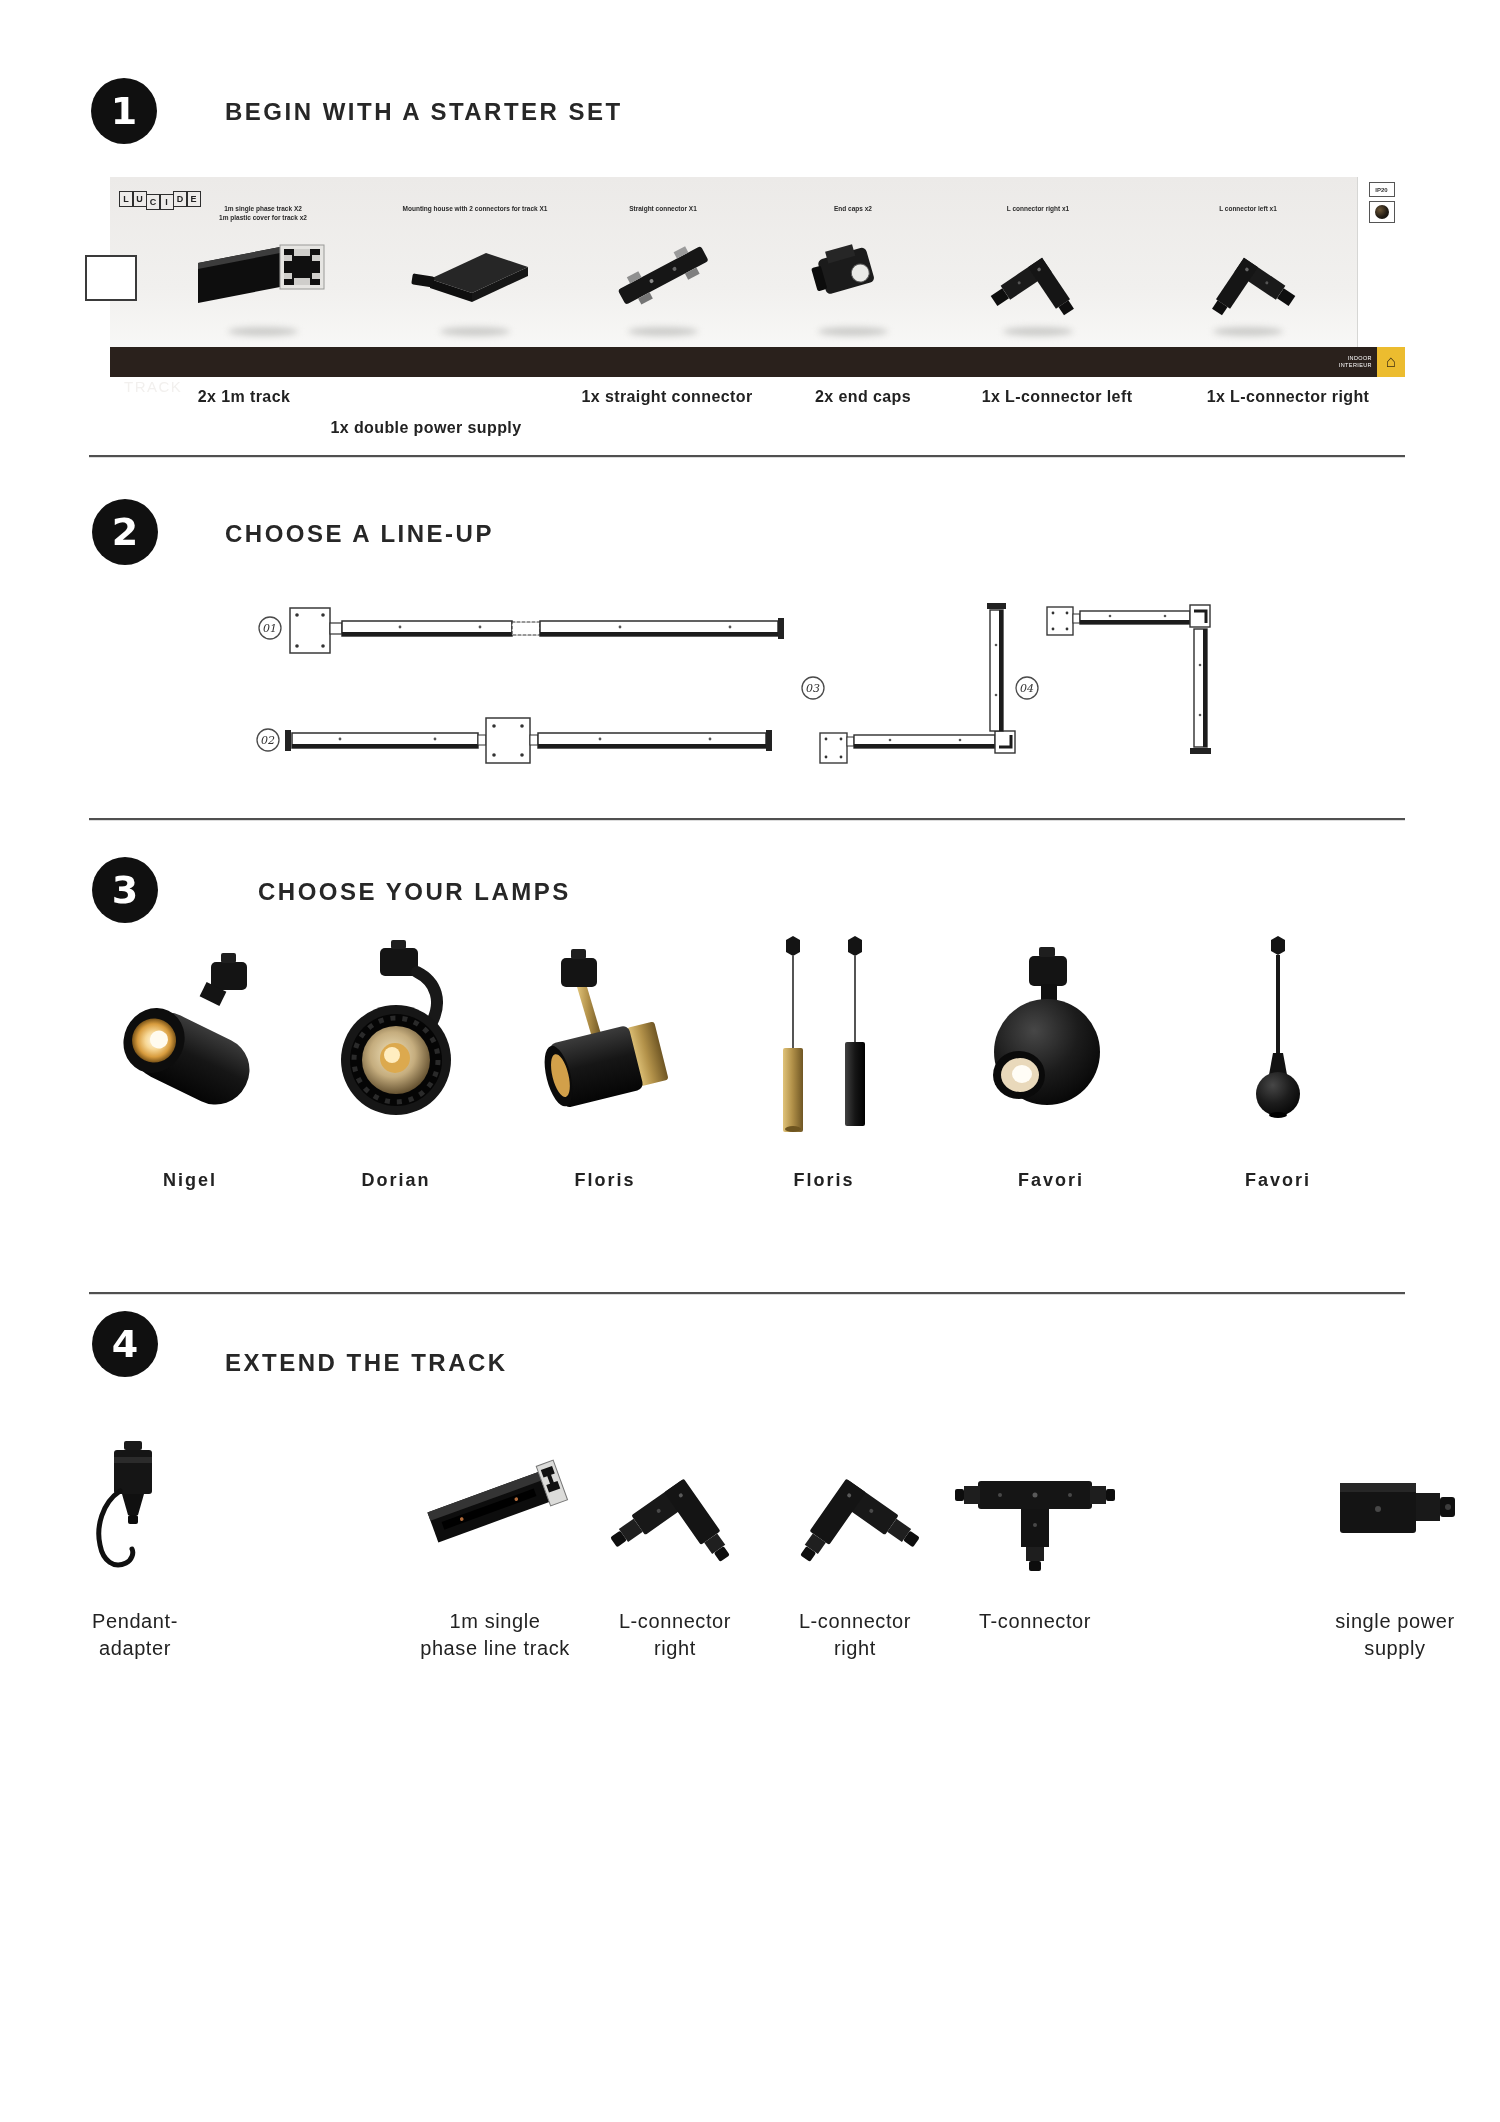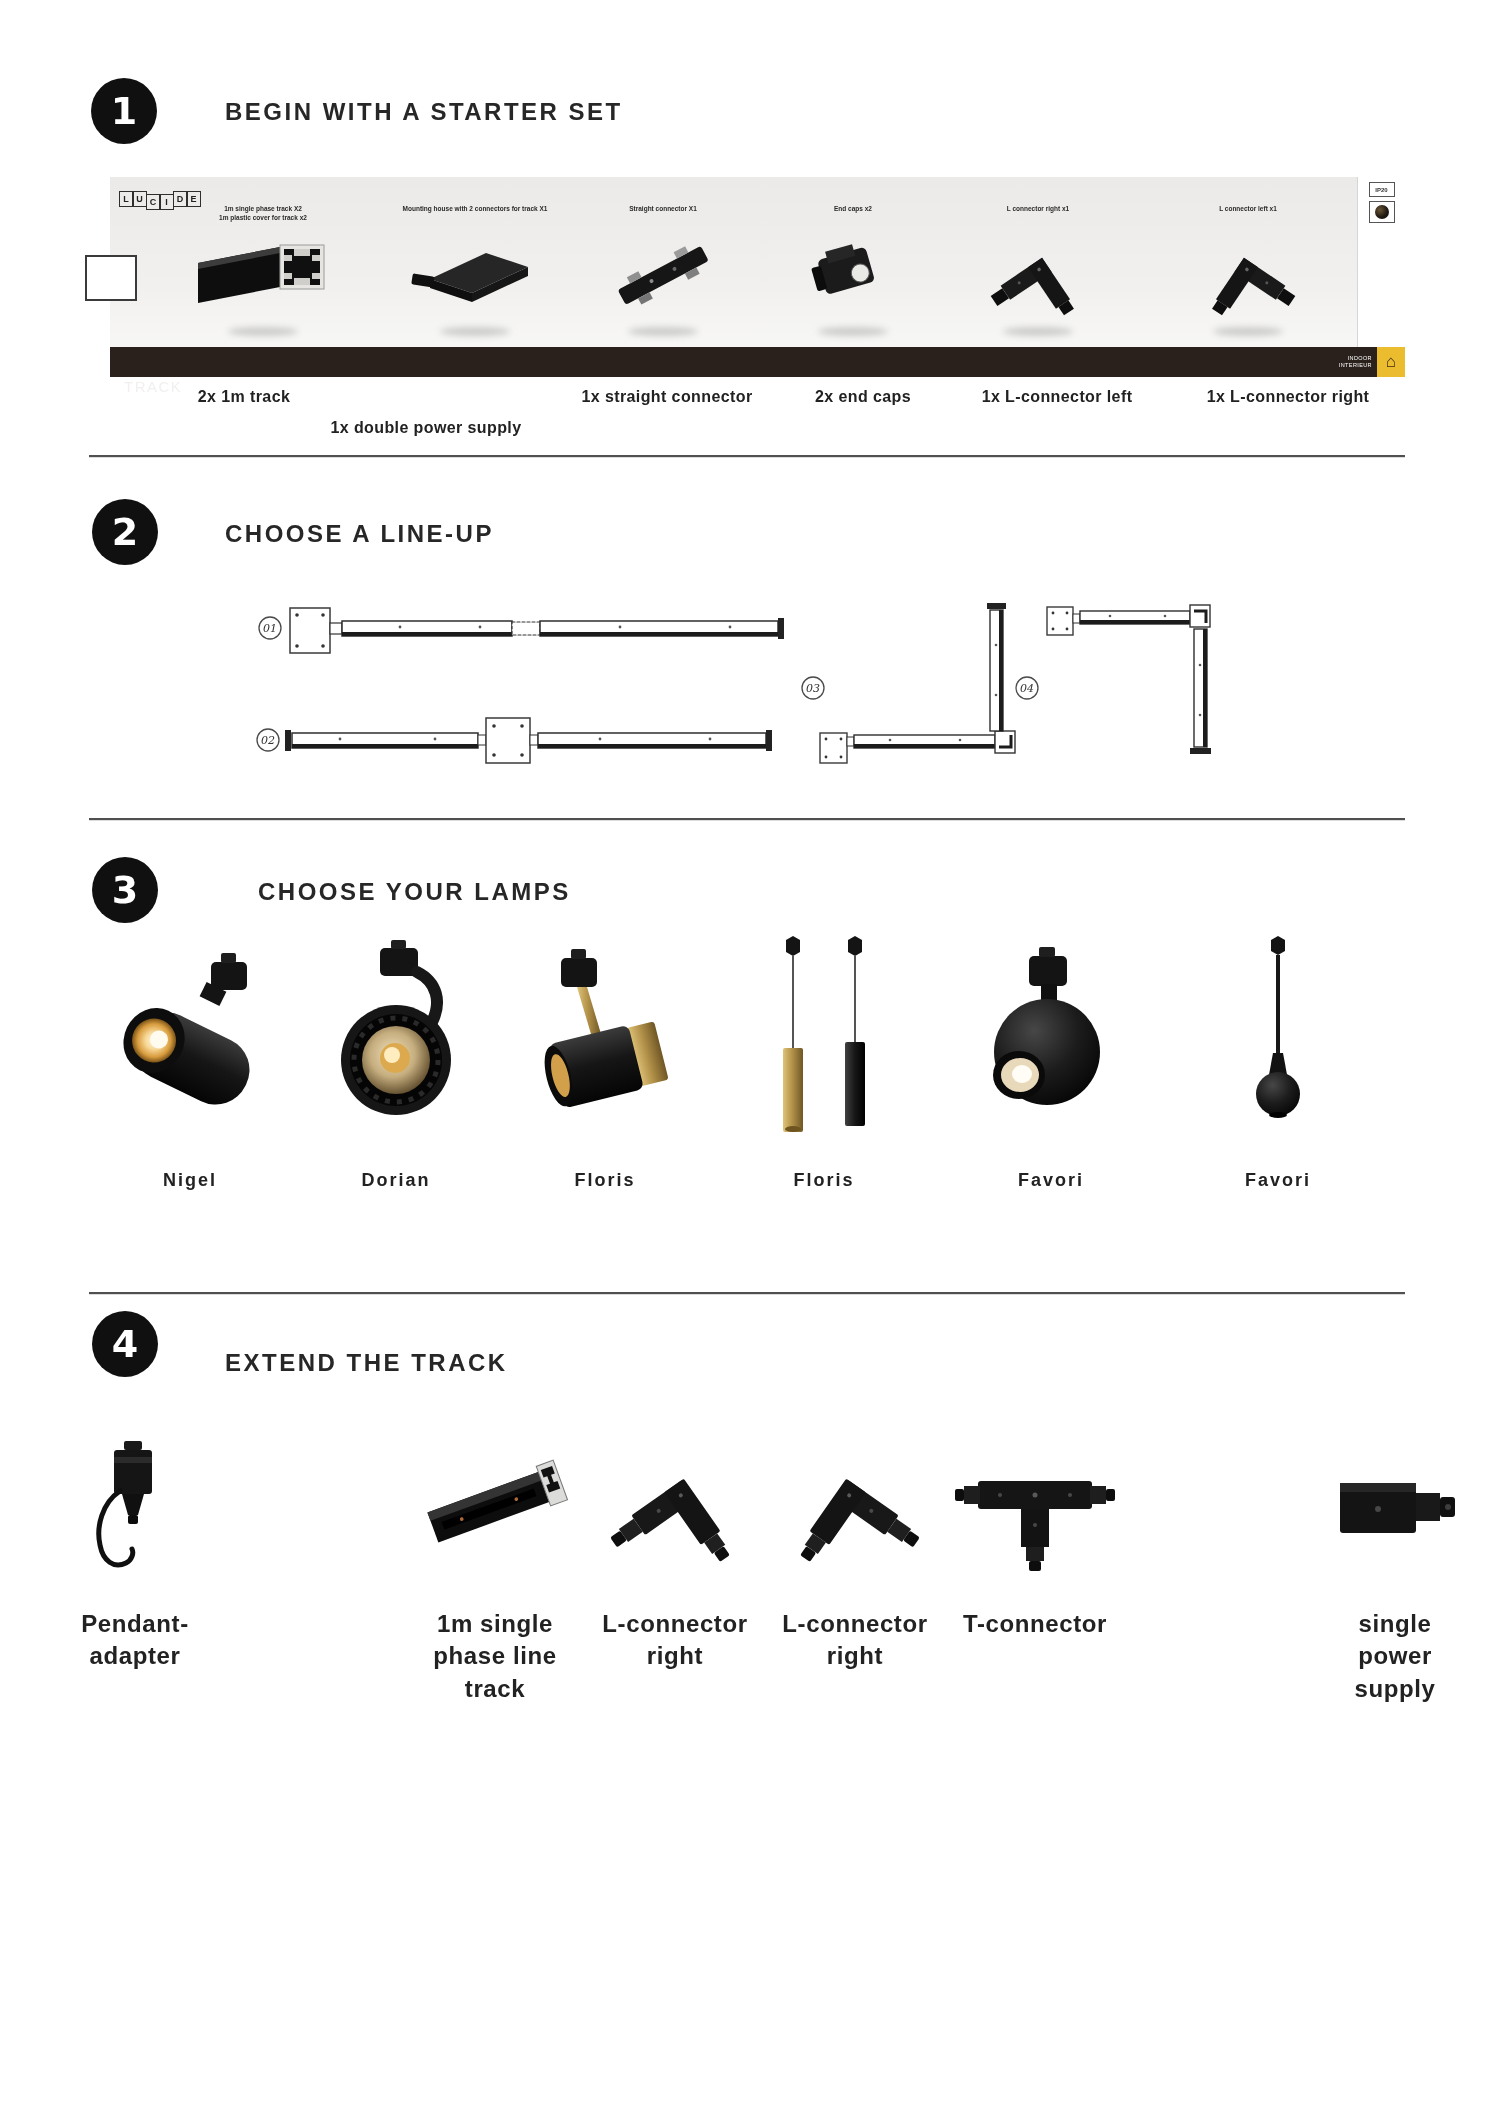--- a/index.html
+++ b/index.html
@@ -22,21 +22,21 @@
   .sidebar{position:absolute;top:0;right:0;width:48px;height:170px;background:#fff;border-left:1px solid #d6d6d4;display:flex;flex-direction:column;align-items:center;padding-top:5px;box-sizing:border-box;}
   .sb-ip{border:1px solid #555;width:24px;height:13px;font-size:6px;font-weight:700;color:#333;display:flex;align-items:center;justify-content:center;margin-bottom:4px;background:#fff;}
   .sb-bulb{border:1px solid #555;width:24px;height:20px;display:flex;align-items:center;justify-content:center;background:#fff;}
   .sb-bulb i{display:block;width:14px;height:14px;border-radius:50%;background:radial-gradient(circle at 35% 35%,#6b5536 0%,#221c14 55%,#0a0a0a 100%);}
   .starter-label{position:absolute;width:220px;text-align:center;font-size:16px;font-weight:700;color:#222;letter-spacing:.4px;top:388px;}
   .lamp-col{position:absolute;width:220px;text-align:center;top:928px;}
   .lamp-img{height:228px;display:flex;align-items:flex-start;justify-content:center;}
   .lamp-name{margin-top:14px;font-size:18px;font-weight:700;letter-spacing:2px;color:#222;}
   .ext-col{position:absolute;width:176px;text-align:center;top:1422px;}
   .ext-img{height:172px;display:flex;align-items:center;justify-content:center;}
-  .ext-name{margin-top:14px;font-size:24px;font-weight:700;letter-spacing:.6px;color:#222;line-height:1.35;max-width:152px;margin-left:auto;margin-right:auto;}
+  .ext-name{margin-top:14px;font-size:20px;font-weight:400;letter-spacing:.6px;color:#222;line-height:1.35;max-width:152px;margin-left:auto;margin-right:auto;}
   .diecut{border:2px solid #3a3a3a;background:#fff;}
 </style>
 </head>
 <body>
 
 <div id="page">
 
   <svg width="0" height="0" style="position:absolute" aria-hidden="true">
     <defs>
       <radialGradient id="warm" cx="50%" cy="50%" r="50%">

